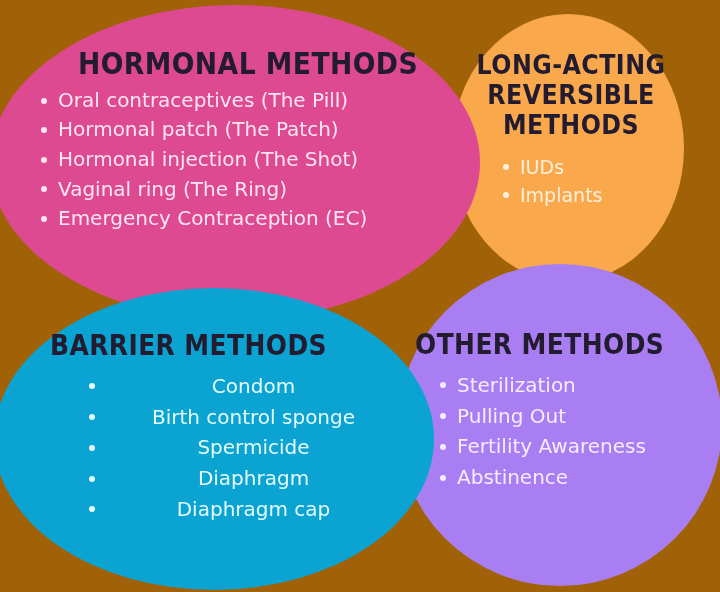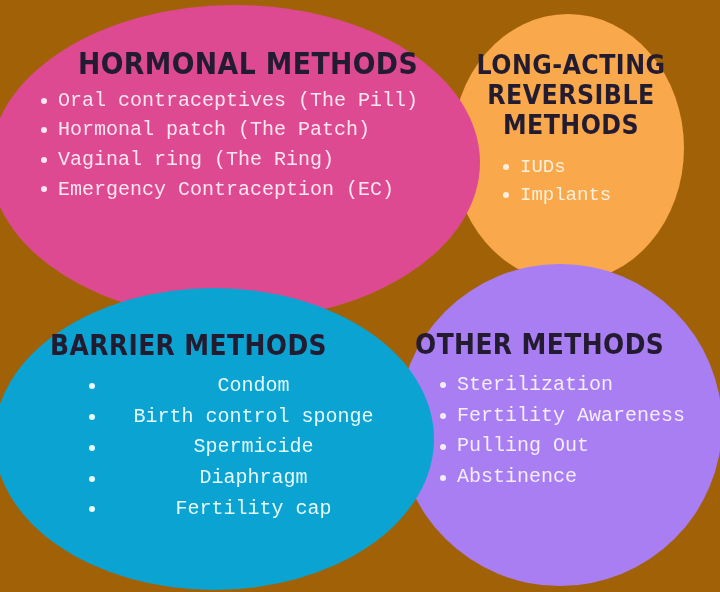--- a/index.html
+++ b/index.html
@@ -84,21 +84,20 @@
   }
   .card-title.center {
     text-align: center;
     transform-origin: center center;
   }
 
   ul.bullets {
     list-style: none;
     margin: 7px;
     padding: 0;
-    font-family: Liberation Mono, monospace;
   }
   ul.bullets li {
     position: relative;
     padding-left: 20px;
     color: #ffffff;
     line-height: 1.30;
     white-space: nowrap;
   }
   ul.bullets li::before {
     content: "";
@@ -208,47 +207,48 @@
   <div class="blob blob-larc"></div>
   <div class="blob blob-other"></div>
   <div class="blob blob-hormonal"></div>
   <div class="blob blob-barrier"></div>
 
   <div class="content c-hormonal">
     <div class="card-title">HORMONAL METHODS</div>
     <ul class="bullets">
       <li>Oral contraceptives (The Pill)</li>
       <li>Hormonal patch (The Patch)</li>
+      <li>Hormonal injection (The Shot)</li>
       <li>Vaginal ring (The Ring)</li>
       <li>Emergency Contraception (EC)</li>
     </ul>
   </div>
 
   <div class="content c-larc">
     <div class="card-title center">LONG-ACTING REVERSIBLE METHODS</div>
     <ul class="bullets">
       <li>IUDs</li>
       <li>Implants</li>
     </ul>
   </div>
 
   <div class="content c-barrier">
     <div class="card-title">BARRIER METHODS</div>
     <ul class="bullets">
       <li>Condom</li>
       <li>Birth control sponge</li>
       <li>Spermicide</li>
       <li>Diaphragm</li>
-      <li>Fertility cap</li>
+      <li>Diaphragm cap</li>
     </ul>
   </div>
 
   <div class="content c-other">
     <div class="card-title">OTHER METHODS</div>
     <ul class="bullets">
       <li>Sterilization</li>
+      <li>Pulling Out</li>
       <li>Fertility Awareness</li>
-      <li>Pulling Out</li>
       <li>Abstinence</li>
     </ul>
   </div>
 
 </div>
 
 </body></html>

